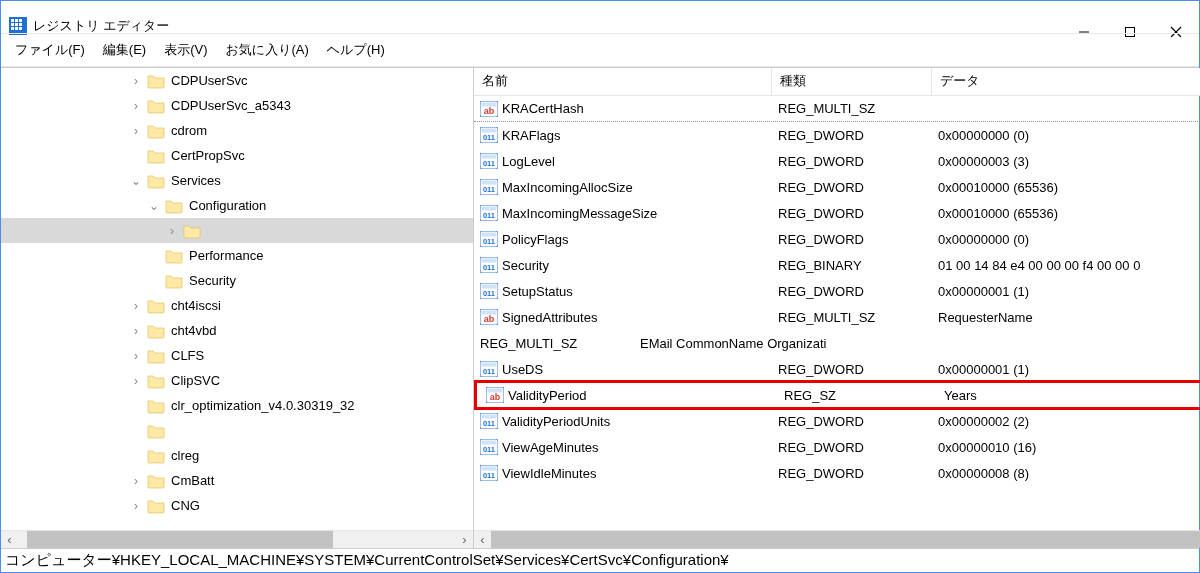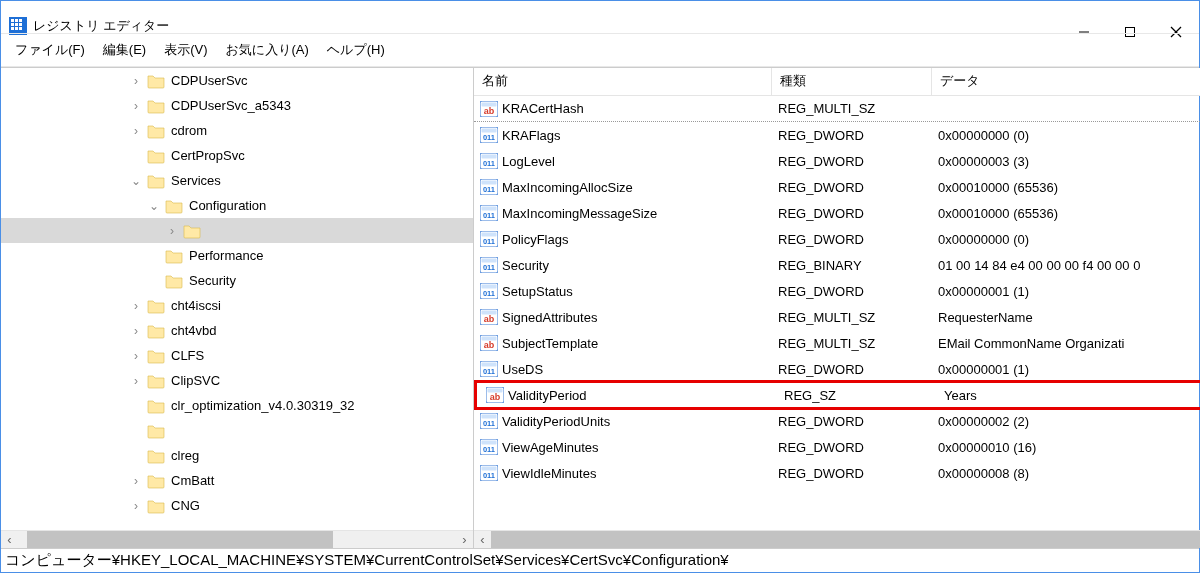--- a/index.html
+++ b/index.html
@@ -481,26 +481,20 @@
                   <div class="c c-name">
                     <svg class="val-icon">
                       <use href="#icon-sz"></use>
                     </svg>
                     <span>SignedAttributes</span>
                   </div>
                   <div class="c c-type">REG_MULTI_SZ</div>
                   <div class="c c-data">RequesterName</div>
                 </div>
                 <div class="list-row">
-                  <div class="c c-name">
-                    <svg class="val-icon">
-                      <use href="#icon-sz"></use>
-                    </svg>
-                    <span>SubjectTemplate</span>
-                  </div>
                   <div class="c c-type">REG_MULTI_SZ</div>
                   <div class="c c-data">EMail CommonName Organizati</div>
                 </div>
                 <div class="list-row">
                   <div class="c c-name">
                     <svg class="val-icon">
                       <use href="#icon-bin"></use>
                     </svg>
                     <span>UseDS</span>
                   </div>

